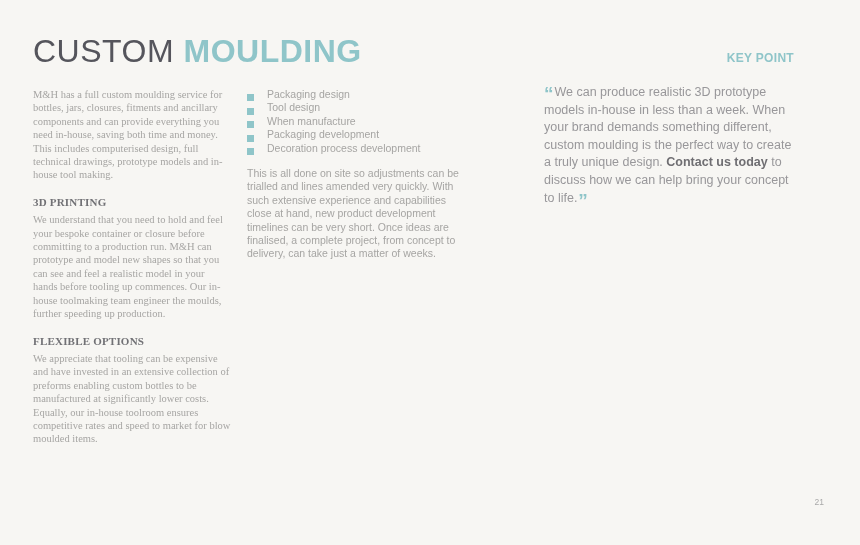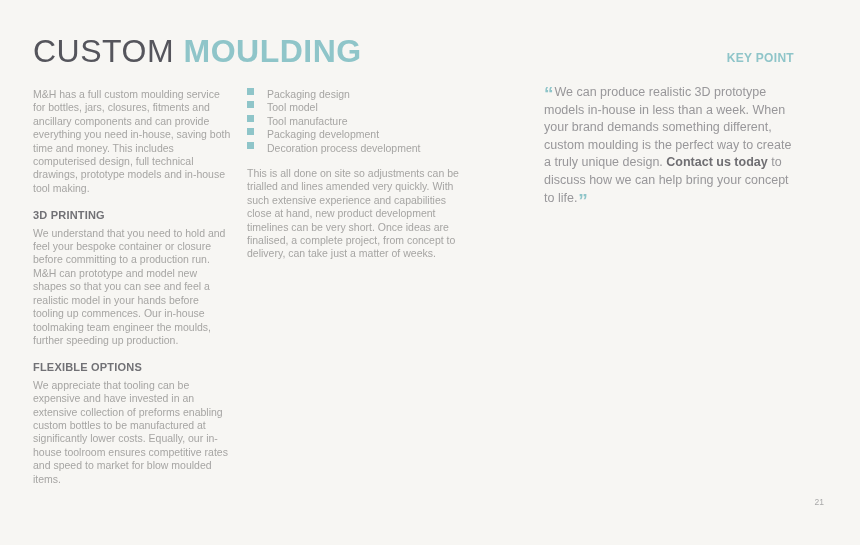--- a/index.html
+++ b/index.html
@@ -40,20 +40,21 @@
 
   
   .col-left {
     position: absolute;
     left: 33px;
     top: 88px;
     width: 198px;
     font-size: 10.5px;
     line-height: 13.4px;
     color: #a6a5a3;
+    font-family: Liberation Serif, serif;
   }
   .col-left h3 {
     margin-top: 14px;
     margin-bottom: 4px;
     font-size: 11px;
     font-weight: 700;
     letter-spacing: 0.2px;
     color: #717175;
   }
 
@@ -67,21 +68,21 @@
     color: #a6a5a3;
   }
   .col-mid .mid-heading {
     font-weight: 700;
     color: #6e6e72;
     margin-bottom: 9px;
   }
   .bullet-list { list-style: none; margin-bottom: 12px; }
   .bullet-item {
     display: flex;
-    align-items: flex-start;
+    align-items: flex-end;
     height: 13.4px;
   }
   .bullet-square {
     flex: 0 0 auto;
     width: 7px;
     height: 7px;
     background: #8fc5c9;
     margin-right: 13px;
   }
 
@@ -145,25 +146,25 @@
 
   <div class="col-mid">
 
     <ul class="bullet-list">
       <li class="bullet-item">
         <span class="bullet-square"></span>
         <span>Packaging design</span>
       </li>
       <li class="bullet-item">
         <span class="bullet-square"></span>
-        <span>Tool model</span>
+        <span>Tool design</span>
       </li>
       <li class="bullet-item">
         <span class="bullet-square"></span>
-        <span>Tool manufacture</span>
+        <span>When manufacture</span>
       </li>
       <li class="bullet-item">
         <span class="bullet-square"></span>
         <span>Packaging development</span>
       </li>
       <li class="bullet-item">
         <span class="bullet-square"></span>
         <span>Decoration process development</span>
       </li>
     </ul>

